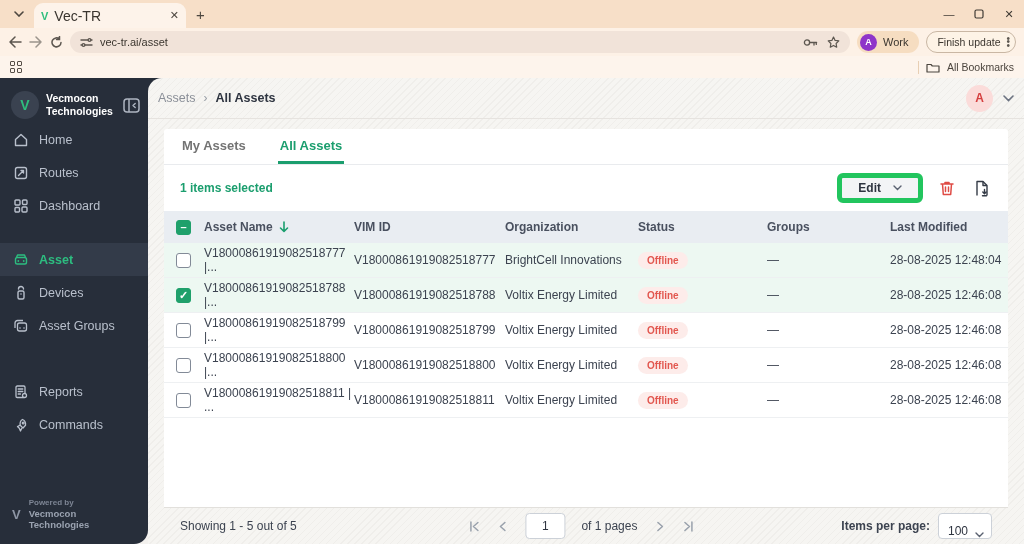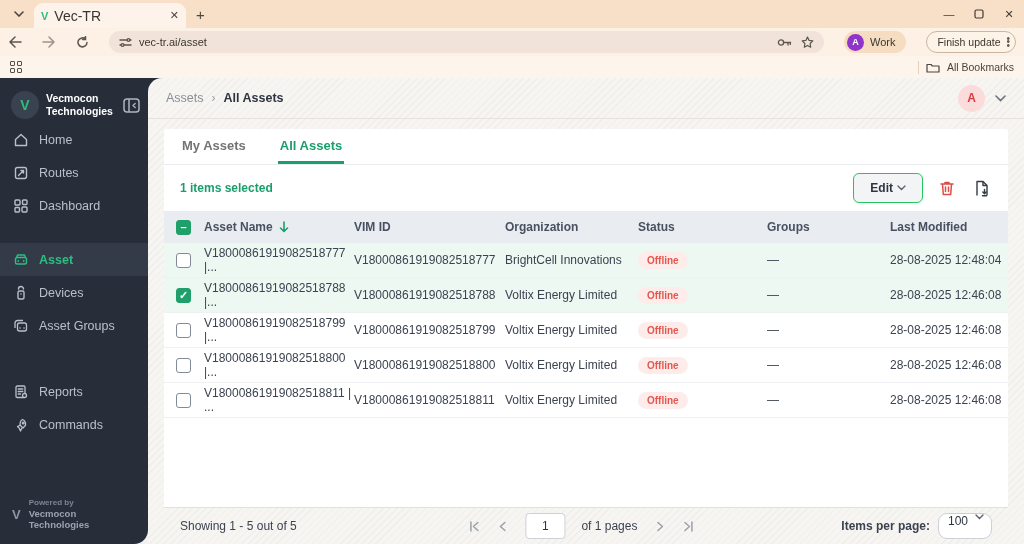--- a/index.html
+++ b/index.html
@@ -10,21 +10,21 @@
   .tabstrip { height:28px; background:#f7dfc8; display:flex; align-items:flex-end; }
   .tab-search-btn { width:26px; height:24px; display:flex; align-items:center; justify-content:center; color:#4d4740; margin:0 2px 2px 6px; cursor:pointer; }
   .chrome-tab { width:152px; height:25px; background:#fdf3ea; border-radius:9px 9px 0 0; display:flex; align-items:center; padding:0 7px; gap:6px; }
   .favicon-v { font-size:11px; font-weight:800; color:#2fbe7d; }
   .tab-title { font-size:14px; color:#3a352f; flex:1; }
   .tab-close { color:#4d4740; font-size:11px; line-height:1; cursor:pointer; }
   .newtab-btn { font-size:15px; color:#4d4740; margin:0 0 5px 10px; cursor:pointer; }
   .win-controls { margin-left:auto; display:flex; align-self:stretch; align-items:center; gap:0; }
   .win-btn { width:30px; height:100%; display:flex; align-items:center; justify-content:center; color:#3f3a34; font-size:11px; cursor:pointer; }
 
-  .browser-toolbar { height:28px; background:#fdf1e6; display:flex; align-items:center; padding:13px 8px; gap:20px; }
+  .browser-toolbar { height:28px; background:#fdf1e6; display:flex; align-items:center; padding:13px 8px; gap:7px; }
   .nav-ico { color:#5c564f; display:flex; align-items:center; cursor:pointer; }
   .nav-ico.fwd { color:#9b948c; }
   .urlbar { flex:1; height:22px; background:#f1e3d9; border-radius:11px; display:flex; align-items:center; padding:0 10px; gap:7px; }
   .url-text { font-size:11px; color:#3b362f; flex:1; }
   .url-right { display:flex; gap:9px; align-items:center; color:#5c564f; }
   .profile-pill { height:22px; border-radius:11px; background:#f6ddc1; display:flex; align-items:center; gap:6px; padding:2px 11px 2px 3px; cursor:pointer; }
   .profile-avatar { width:17px; height:17px; border-radius:50%; background:#8f35c9; color:#fff; font-size:9px; font-weight:700; display:flex; align-items:center; justify-content:center; }
   .profile-name { font-size:11px; color:#3b362f; }
   .update-pill { height:22px; border-radius:11px; background:#fdf3e6; border:1px solid #c9b7a4; display:flex; align-items:center; gap:6px; padding:0 5px 0 10px; cursor:pointer; }
   .update-label { font-size:10.5px; color:#3b362f; }
@@ -53,59 +53,59 @@
   .side-gap { height:21px; }
   .side-gap-lg { height:33px; }
   .side-footer { padding:8px 10px 14px 12px; display:flex; align-items:center; gap:8px; }
   .foot-v { color:#8e96a5; font-weight:800; font-size:13px; }
   .foot-text .l1 { font-size:8px; color:#7d8594; font-weight:700; }
   .foot-text .l2 { font-size:9.5px; color:#9aa2b0; font-weight:700; margin-top:1px; }
 
   .main { flex:1; display:flex; flex-direction:column; position:relative; z-index:1; border-top-left-radius:14px;
           background-color:#f6f5f2;
           background-image:repeating-linear-gradient(135deg, rgba(120,110,100,0.05) 0 1px, transparent 1px 5px); }
-  .topbar { height:41px; display:flex; align-items:center; padding:0 18px; border-bottom:1px solid #e6e3df;text-align:right; }
+  .topbar { height:41px; display:flex; align-items:center; padding:0 10px; border-bottom:1px solid #e6e3df;text-align:right; }
   .breadcrumb { display:flex; align-items:center; gap:8px; font-size:12.5px; }
   .crumb-root { color:#8a8f98; cursor:pointer; }
   .crumb-sep { color:#9aa0a8; font-size:12px; }
   .crumb-current { color:#2e3440; font-weight:700; }
   .topbar-right { margin-left:auto; display:flex; align-items:center; gap:10px; }
   .user-avatar { width:27px; height:27px; border-radius:50%; background:#fbdcda; color:#d53f3f; font-weight:700; font-size:12px; display:flex; align-items:center; justify-content:center; cursor:pointer; }
 
   .content { flex:1; display:flex; flex-direction:column; padding:10px 16px 0; }
   .card { background:#fff; flex:1; display:flex; flex-direction:column; border-radius:3px 3px 0 0; }
   .tabs-row { height:36px; display:flex; align-items:stretch; padding:0 16px; border-bottom:1px solid #e9ebee; gap:30px; }
   .ctab { display:flex; align-items:center; font-size:13px; font-weight:700; color:#737373; border-bottom:3px solid transparent; cursor:pointer; padding:0 2px; }
   .ctab.active { color:#1b9e6e; border-bottom-color:#1b9e6e; }
 
   .actions-row { height:46px; display:flex; align-items:center; padding:0 16px; }
   .selection-text { color:#1b9e6e; font-size:12px; font-weight:700; }
   .actions-right { margin-left:auto; display:flex; align-items:center; gap:13px; }
-  .btn { height:30px; background:#f3f4f6; border:1px solid #22c55e; border-radius:6px; display:flex; align-items:center; justify-content:center; gap:4px; padding:0 16px; font-size:12px; font-weight:600; color:#2e3440; cursor:pointer; }
+  .btn { height:30px; background:#f3f4f6; border:5px solid #22c55e; border-radius:6px; display:flex; align-items:center; justify-content:center; gap:12px; padding:0 16px; font-size:12px; font-weight:600; color:#2e3440; cursor:pointer; }
   .icon-btn { display:flex; align-items:center; justify-content:center; cursor:pointer; padding:0 3px; }
 
   .thead { display:grid; grid-template-columns:40px 150px 151px 133px 129px 123px 1fr; height:32px; align-items:center; background:#e9edf2; font-size:12px; font-weight:700; color:#49505f; }
   .trow { display:grid; grid-template-columns:40px 150px 151px 133px 129px 123px 1fr; height:35px; align-items:center; border-bottom:1px solid #eef0f2; font-size:12px; color:#3c4350; }
   .trow.mint { background:#edf8f2; }
   .cell-cb { padding-left:12px; }
   .checkbox { width:15px; height:15px; border:1.5px solid #828a97; border-radius:3px; background:#fff; cursor:pointer; display:flex; align-items:center; justify-content:center; color:#fff; font-size:11px; font-weight:800; }
   .checkbox.checked, .checkbox.indeterminate { background:#1fa06b; border-color:#1fa06b; }
   .th-name { display:flex; align-items:center; gap:6px; }
   .sort-arrow { color:#1b9e6e; }
   .badge-offline { display:inline-block; background:#fdecea; color:#e2574f; font-size:10px; font-weight:700; padding:3px 9px; border-radius:10px; }
 
   .page-footer { height:37px; display:flex; align-items:center; padding:0 16px; border-top:1px solid #e2e0dc; position:relative; }
   .showing-text { font-size:12px; color:#3c4350; }
   .pager { position:absolute; left:50%; transform:translateX(-52%); display:flex; align-items:center; gap:16px; }
   .pg-ico { color:#99a1ac; cursor:pointer; display:flex; }
   .page-box { width:40px; height:26px; border:1px solid #ccd1d8; border-radius:4px; background:#fff; font-size:12px; color:#2e3440; text-align:center; display:flex; align-items:center; justify-content:center; cursor:text; }
   .of-pages { font-size:12px; color:#3c4350; }
   .ipp { margin-left:auto; display:flex; align-items:center; gap:8px; }
   .ipp-label { font-size:12px; color:#3c4350; font-weight:600; }
-  .ipp-select { width:54px; height:26px; border:1px solid #ccd1d8; border-radius:9px; background:#fff; display:flex; align-items:flex-start; justify-content:space-between; padding:0 7px 0 9px; font-size:12px; color:#2e3440; cursor:pointer; }
+  .ipp-select { width:54px; height:26px; border:1px solid #ccd1d8; border-radius:4px; background:#fff; display:flex; align-items:flex-end; justify-content:space-between; padding:0 7px 0 9px; font-size:12px; color:#2e3440; cursor:pointer; }
 </style>
 </head>
 <body>
 
 <div class="tabstrip">
   <div class="tab-search-btn">
     <svg width="10" height="6" viewBox="0 0 10 6">
         <path d="M1 1l4 4 4-4" fill="none" stroke="currentColor" stroke-width="1.6" stroke-linecap="round"></path>
       </svg>
   </div>

